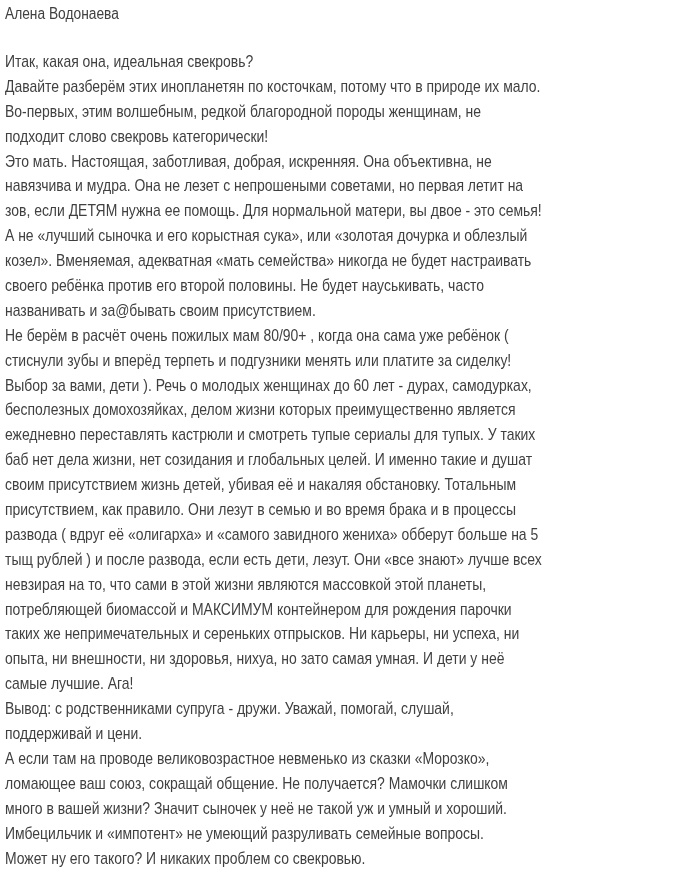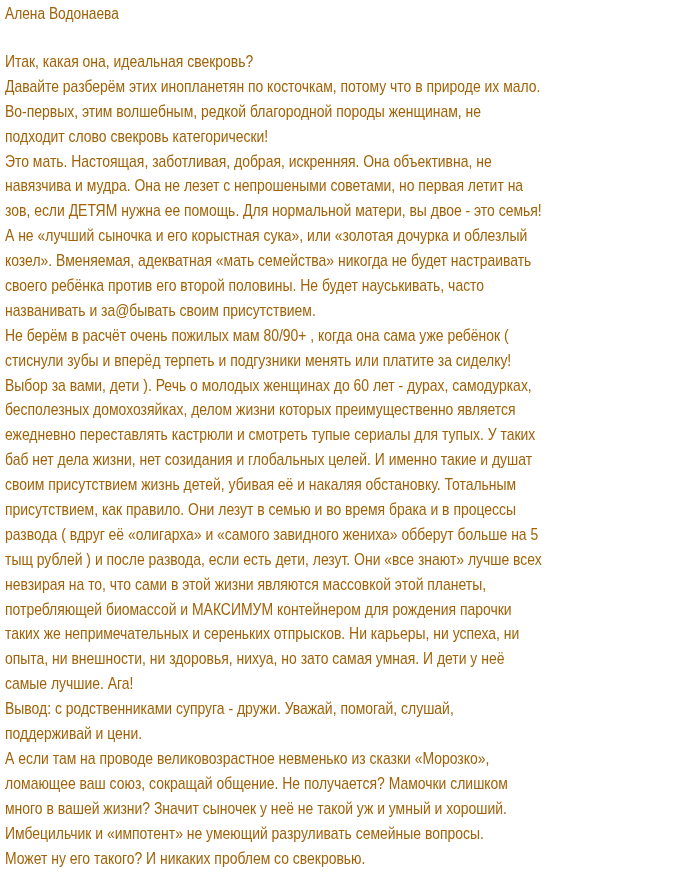--- a/index.html
+++ b/index.html
@@ -1,21 +1,21 @@
 <!DOCTYPE html>
 <html><head>
 <meta charset="utf-8">
 <style>
   html, body { margin: 0; padding: 0; background: #ffffff; }
   body { width: 699px; height: 886px; overflow: hidden; }
   .page {
     position: relative;
     padding: 2px 0 0 5px;
     font-family: "Liberation Sans", sans-serif;
-    color: #a16207;
+    color: #404040;
   }
   .author {
     font-size: 16px;
     line-height: 24px;
     height: 24px;
     white-space: nowrap;
     transform-origin: left top;
     transform: scaleX(0.86);
     margin-bottom: 24px;
   }

